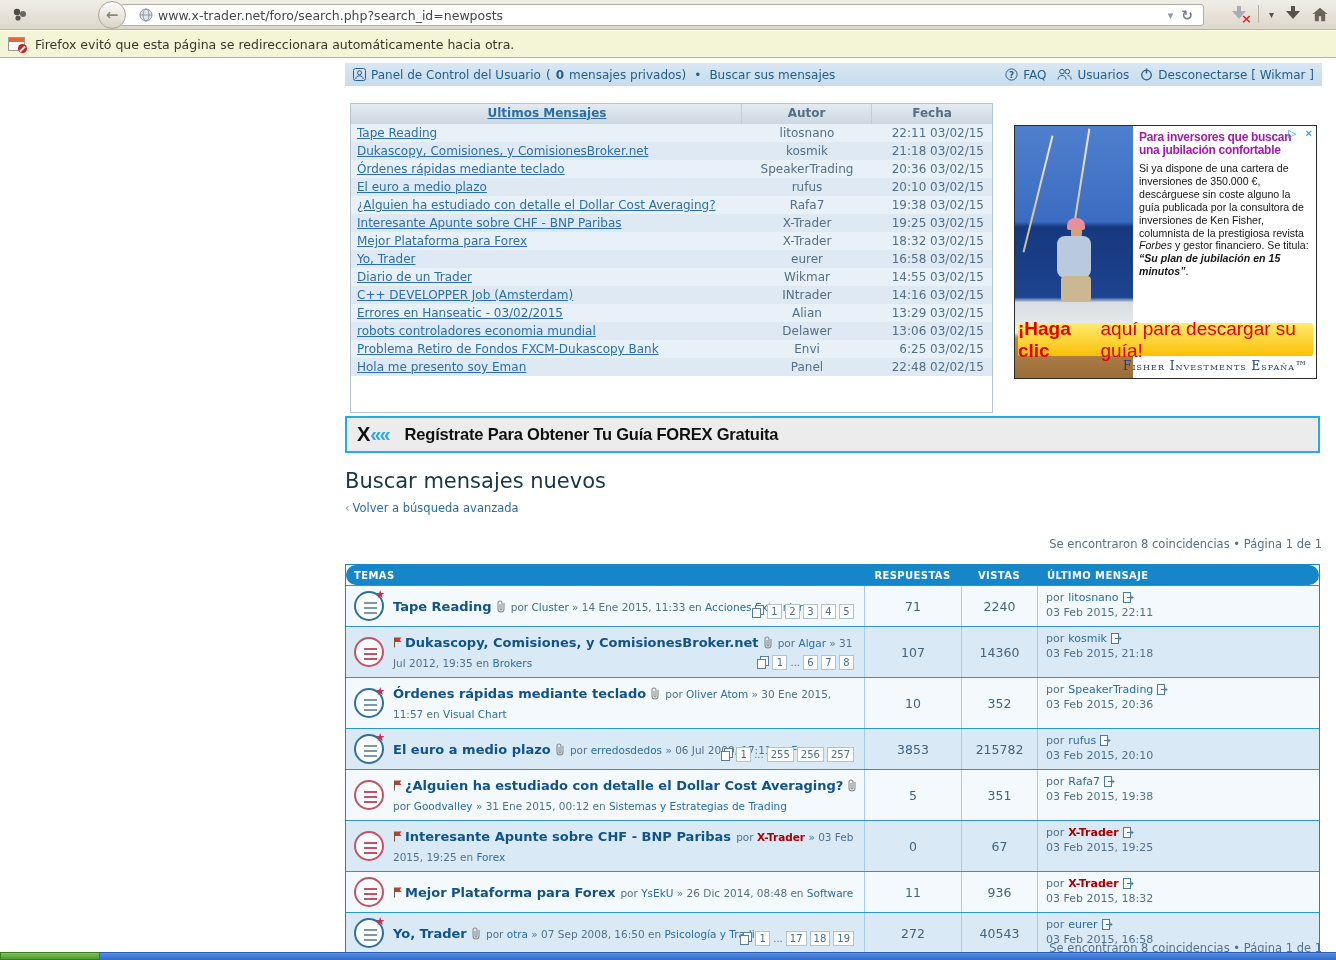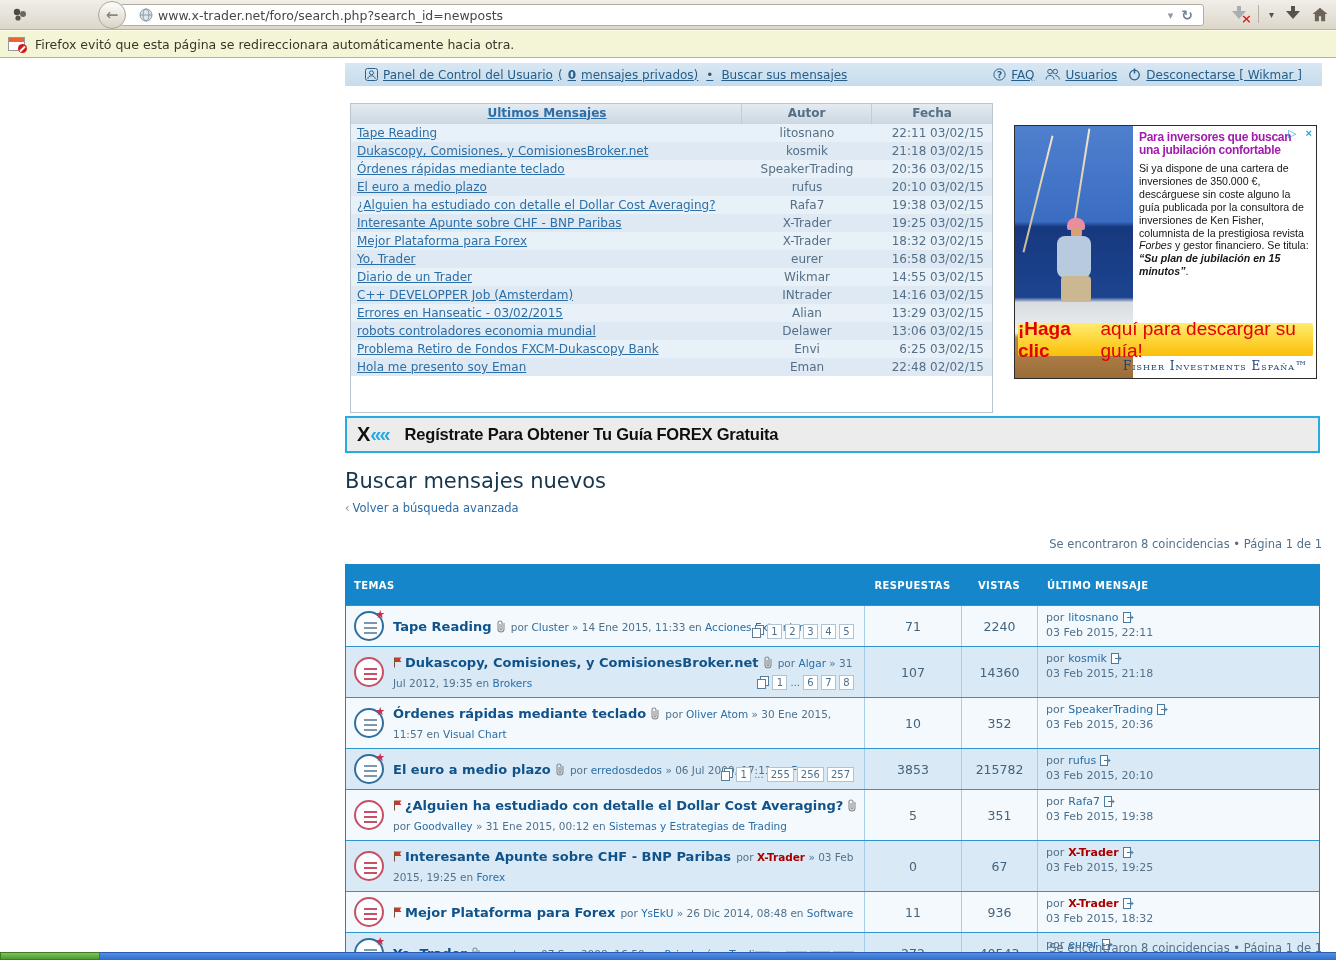--- a/index.html
+++ b/index.html
@@ -38,21 +38,21 @@
   #notif-icon .tbar { position:absolute; left:0; top:0; right:0; height:4px; background:#e8653a; }
   #notif-icon .block { position:absolute; right:-3px; bottom:-3px; width:9px; height:9px; border-radius:50%;
     background:#d11a1a; }
   #notif-icon .block::after { content:""; position:absolute; left:1px; top:3.5px; width:7px; height:2px;
     background:#fff; transform:rotate(-45deg); }
   #notif-text { margin-left:10px; font-size:12.5px; color:#37372b; }
 
   
   #fheader { left:345px; top:63px; width:977px; height:23px;
     background:linear-gradient(#d9e7f2,#c6dcec); display:flex; align-items:center;
-    justify-content:space-between; padding:0 20px; font-size:12px; color:#255e8a;text-decoration:underline; }
+    justify-content:space-between; padding:0 8px; font-size:12px; color:#255e8a; }
   .fh-left, .fh-right { display:flex; align-items:center; gap:5px; }
   .fh-link { color:#255e8a; cursor:pointer; }
   .fh-bold { font-weight:bold; }
   .fh-sep { padding:0 3px; }
   .hicon { display:inline-block; vertical-align:middle; }
 
   
   #latest { left:350px; top:103px; width:643px; height:310px; overflow:hidden;
     border:1px solid #b9c6d2; font-size:12px; }
   .lm-head { display:flex; height:20px; line-height:19px;
@@ -100,22 +100,22 @@
   
   #page-title { left:345px; top:469px; font-size:21px; color:#16364e; }
   #back-link { left:345px; top:501px; font-size:11.5px; color:#2a6da5; }
   #back-link .arr { color:#7d95aa; margin-right:3px; }
   .matches { font-size:11.5px; color:#54718c; }
   #matches-top { right:14px; top:537px; }
   #matches-bottom { right:14px; top:941px; }
 
   
   #results { left:345px; top:564px; width:975px; border:1px solid #1486c9; border-bottom:3px solid #1486c9; }
-  #res-head { display:flex; height:40px; align-items:center; background:#1486c9;
-    color:#fff; font-size:10px; font-weight:bold; letter-spacing:0.4px; }
+  #res-head { display:flex; height:20px; align-items:center; background:#1486c9;
+    color:#fff; font-size:10px; font-weight:bold; letter-spacing:0.4px;border-radius:10px; }
   .rh-topics { flex:1; padding-left:8px; }
   .rh-replies { width:97px; text-align:center; }
   .rh-views { width:76px; text-align:center; }
   .rh-last { width:282px; padding-left:10px; }
   .rrow { display:flex; min-height:40px; border-top:1px solid #2f93cf; }
   .rrow.light { background:#f3f9fd; }
   .rrow.blue { background:#d9eaf6; }
   .cell-t { flex:1; display:flex; align-items:center; gap:9px; padding:5px 6px 5px 8px; position:relative; }
   .cell-r, .cell-v { width:97px; display:flex; align-items:center; justify-content:center;
     font-size:12.5px; color:#44637d; border-left:1px solid #a9cde7; }
@@ -296,21 +296,21 @@
         <div class="lm-a">Delawer</div>
         <div class="lm-f">13:06 03/02/15</div>
       </div>
     <div class="lm-row">
         <div class="lm-t">Problema Retiro de Fondos FXCM-Dukascopy Bank</div>
         <div class="lm-a">Envi</div>
         <div class="lm-f">6:25 03/02/15</div>
       </div>
     <div class="lm-row">
         <div class="lm-t">Hola me presento soy Eman</div>
-        <div class="lm-a">Eman</div>
+        <div class="lm-a">Panel</div>
         <div class="lm-f">22:48 02/02/15</div>
       </div>
   </div>
 
   <div id="ad" class="abs">
     <div id="ad-photo">
       <div class="rod rod1"></div>
         <div class="rod rod2"></div>
       <div class="man-cap"></div>
         <div class="man-face"></div>

